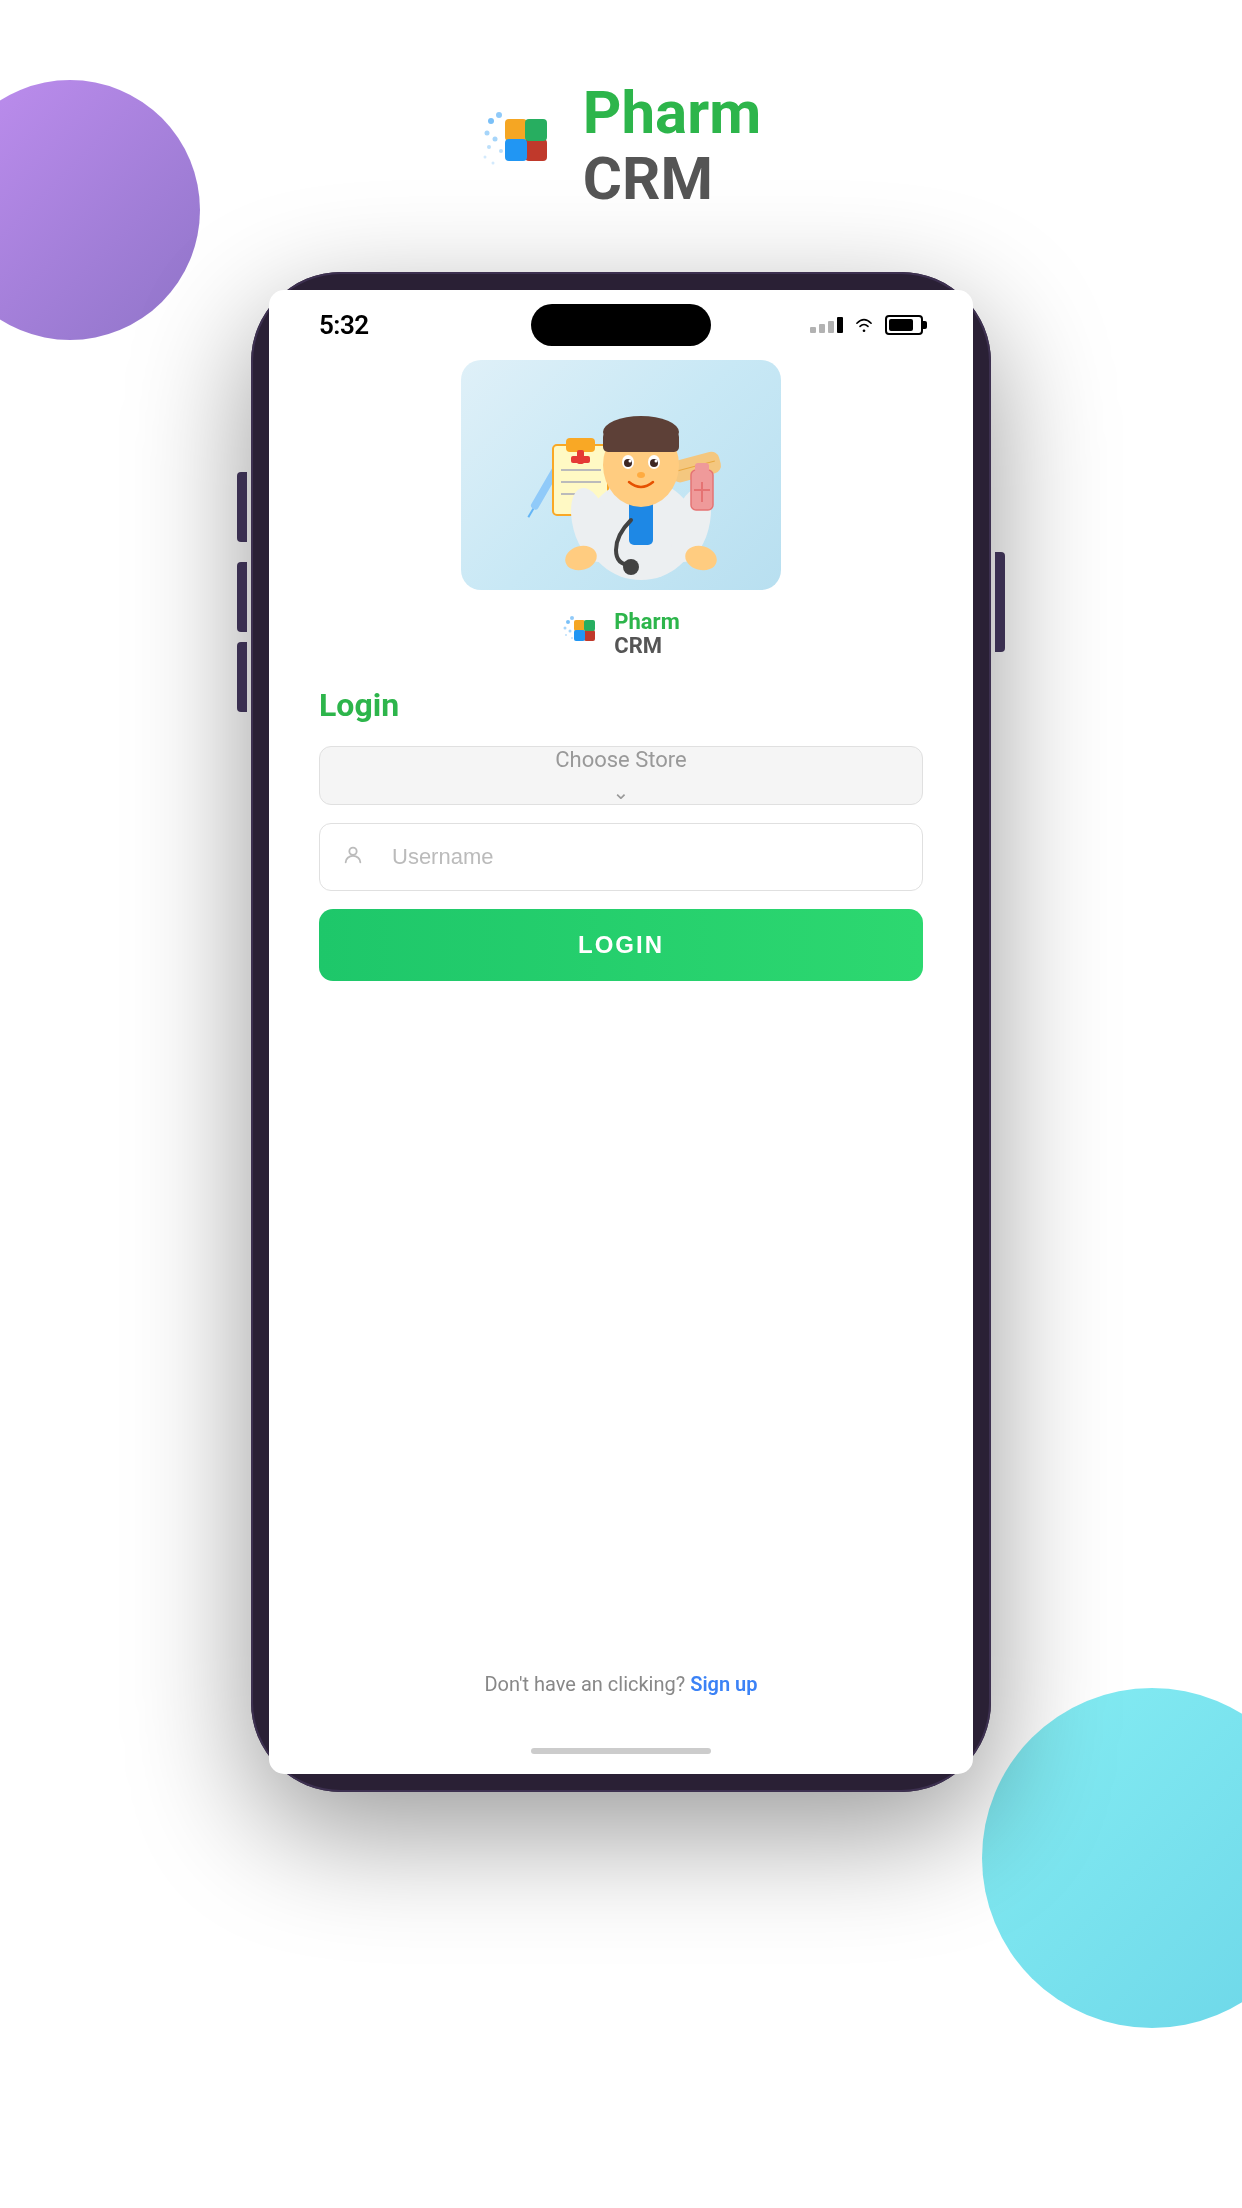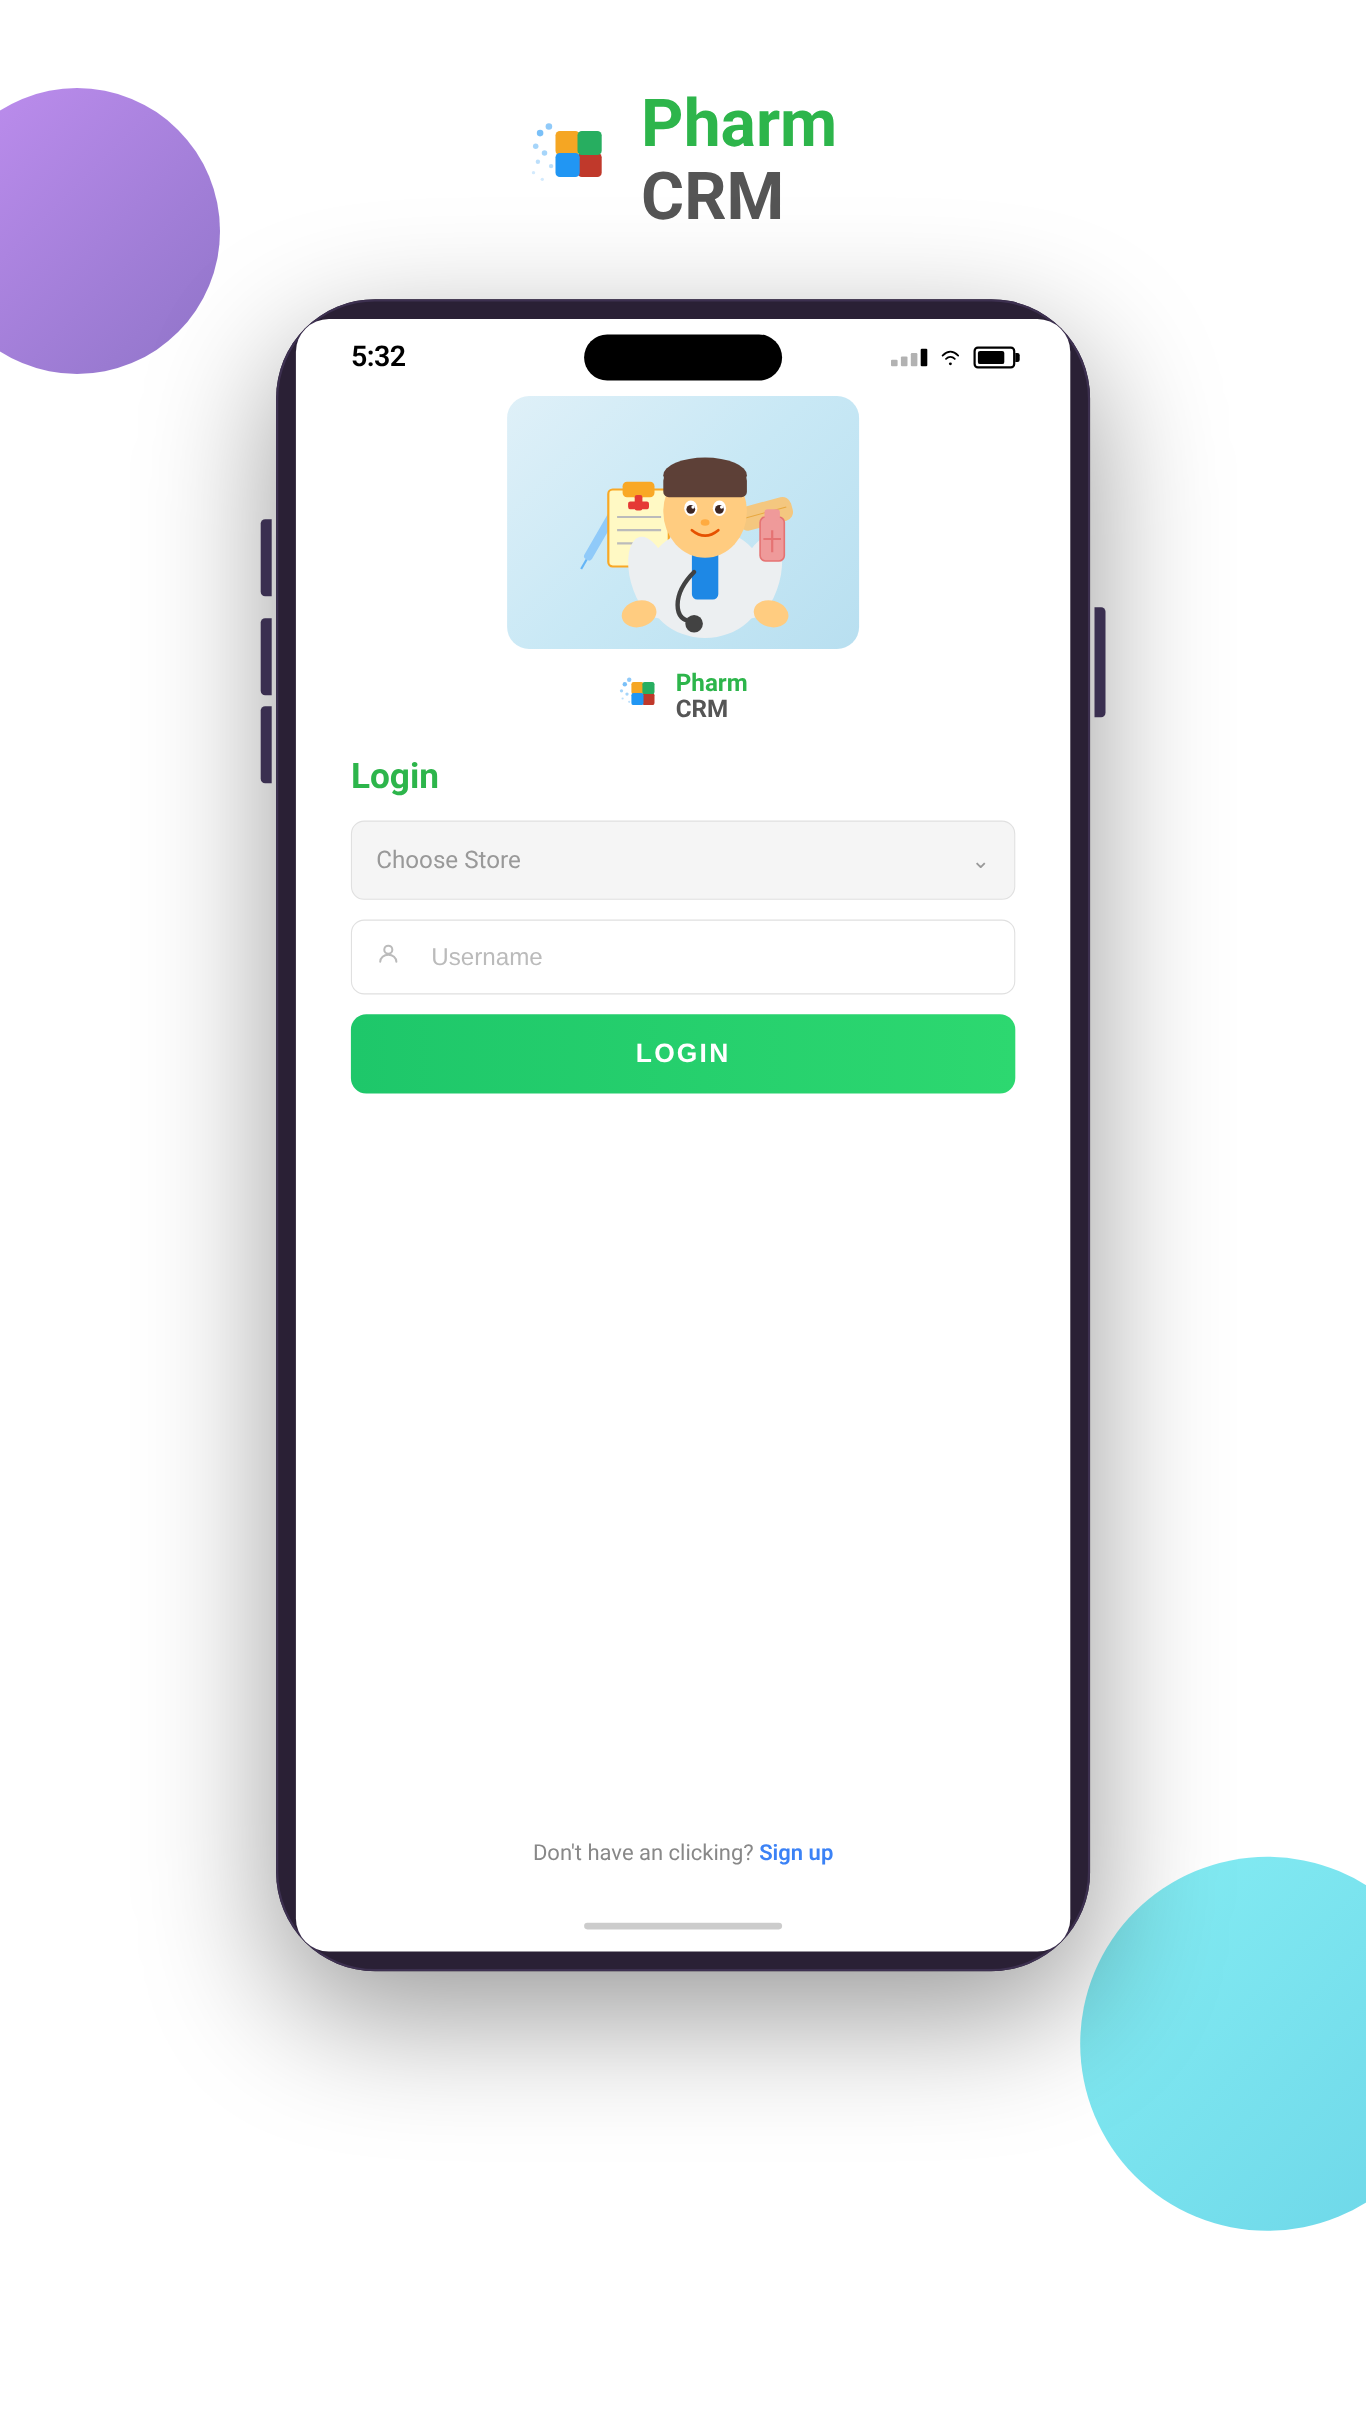--- a/index.html
+++ b/index.html
@@ -109,21 +109,21 @@
       width: 10px;
       height: 100px;
       background: #3a2f50;
       border-radius: 0 4px 4px 0;
     }
 
     .phone-screen {
       width: 100%;
       height: 100%;
       background: #ffffff;
-      border-radius: 30px;
+      border-radius: 15px;
       overflow: hidden;
       display: flex;
       flex-direction: column;
       align-items: center;
       position: relative;
       justify-content: space-between;
     }
 
     
     .status-bar {
@@ -284,30 +284,31 @@
     .login-title {
       font-size: 32px;
       font-weight: 700;
       color: #2db54b;
       margin-bottom: 22px;
     }
 
     
     .choose-store-dropdown {
       width: 100%;
-      height: 72px;
+      height: 59px;
       background: #f5f5f5;
       border: 1.5px solid #e0e0e0;
       border-radius: 12px;
       display: flex;
       align-items: center;
       justify-content: space-between;
       padding: 0 22px;
       margin-bottom: 18px;
       cursor: pointer;
+      flex-direction: column;
     }
 
     .choose-store-text {
       font-size: 22px;
       color: #999;
     }
 
     .chevron-down {
       color: #999;
       font-size: 20px;

